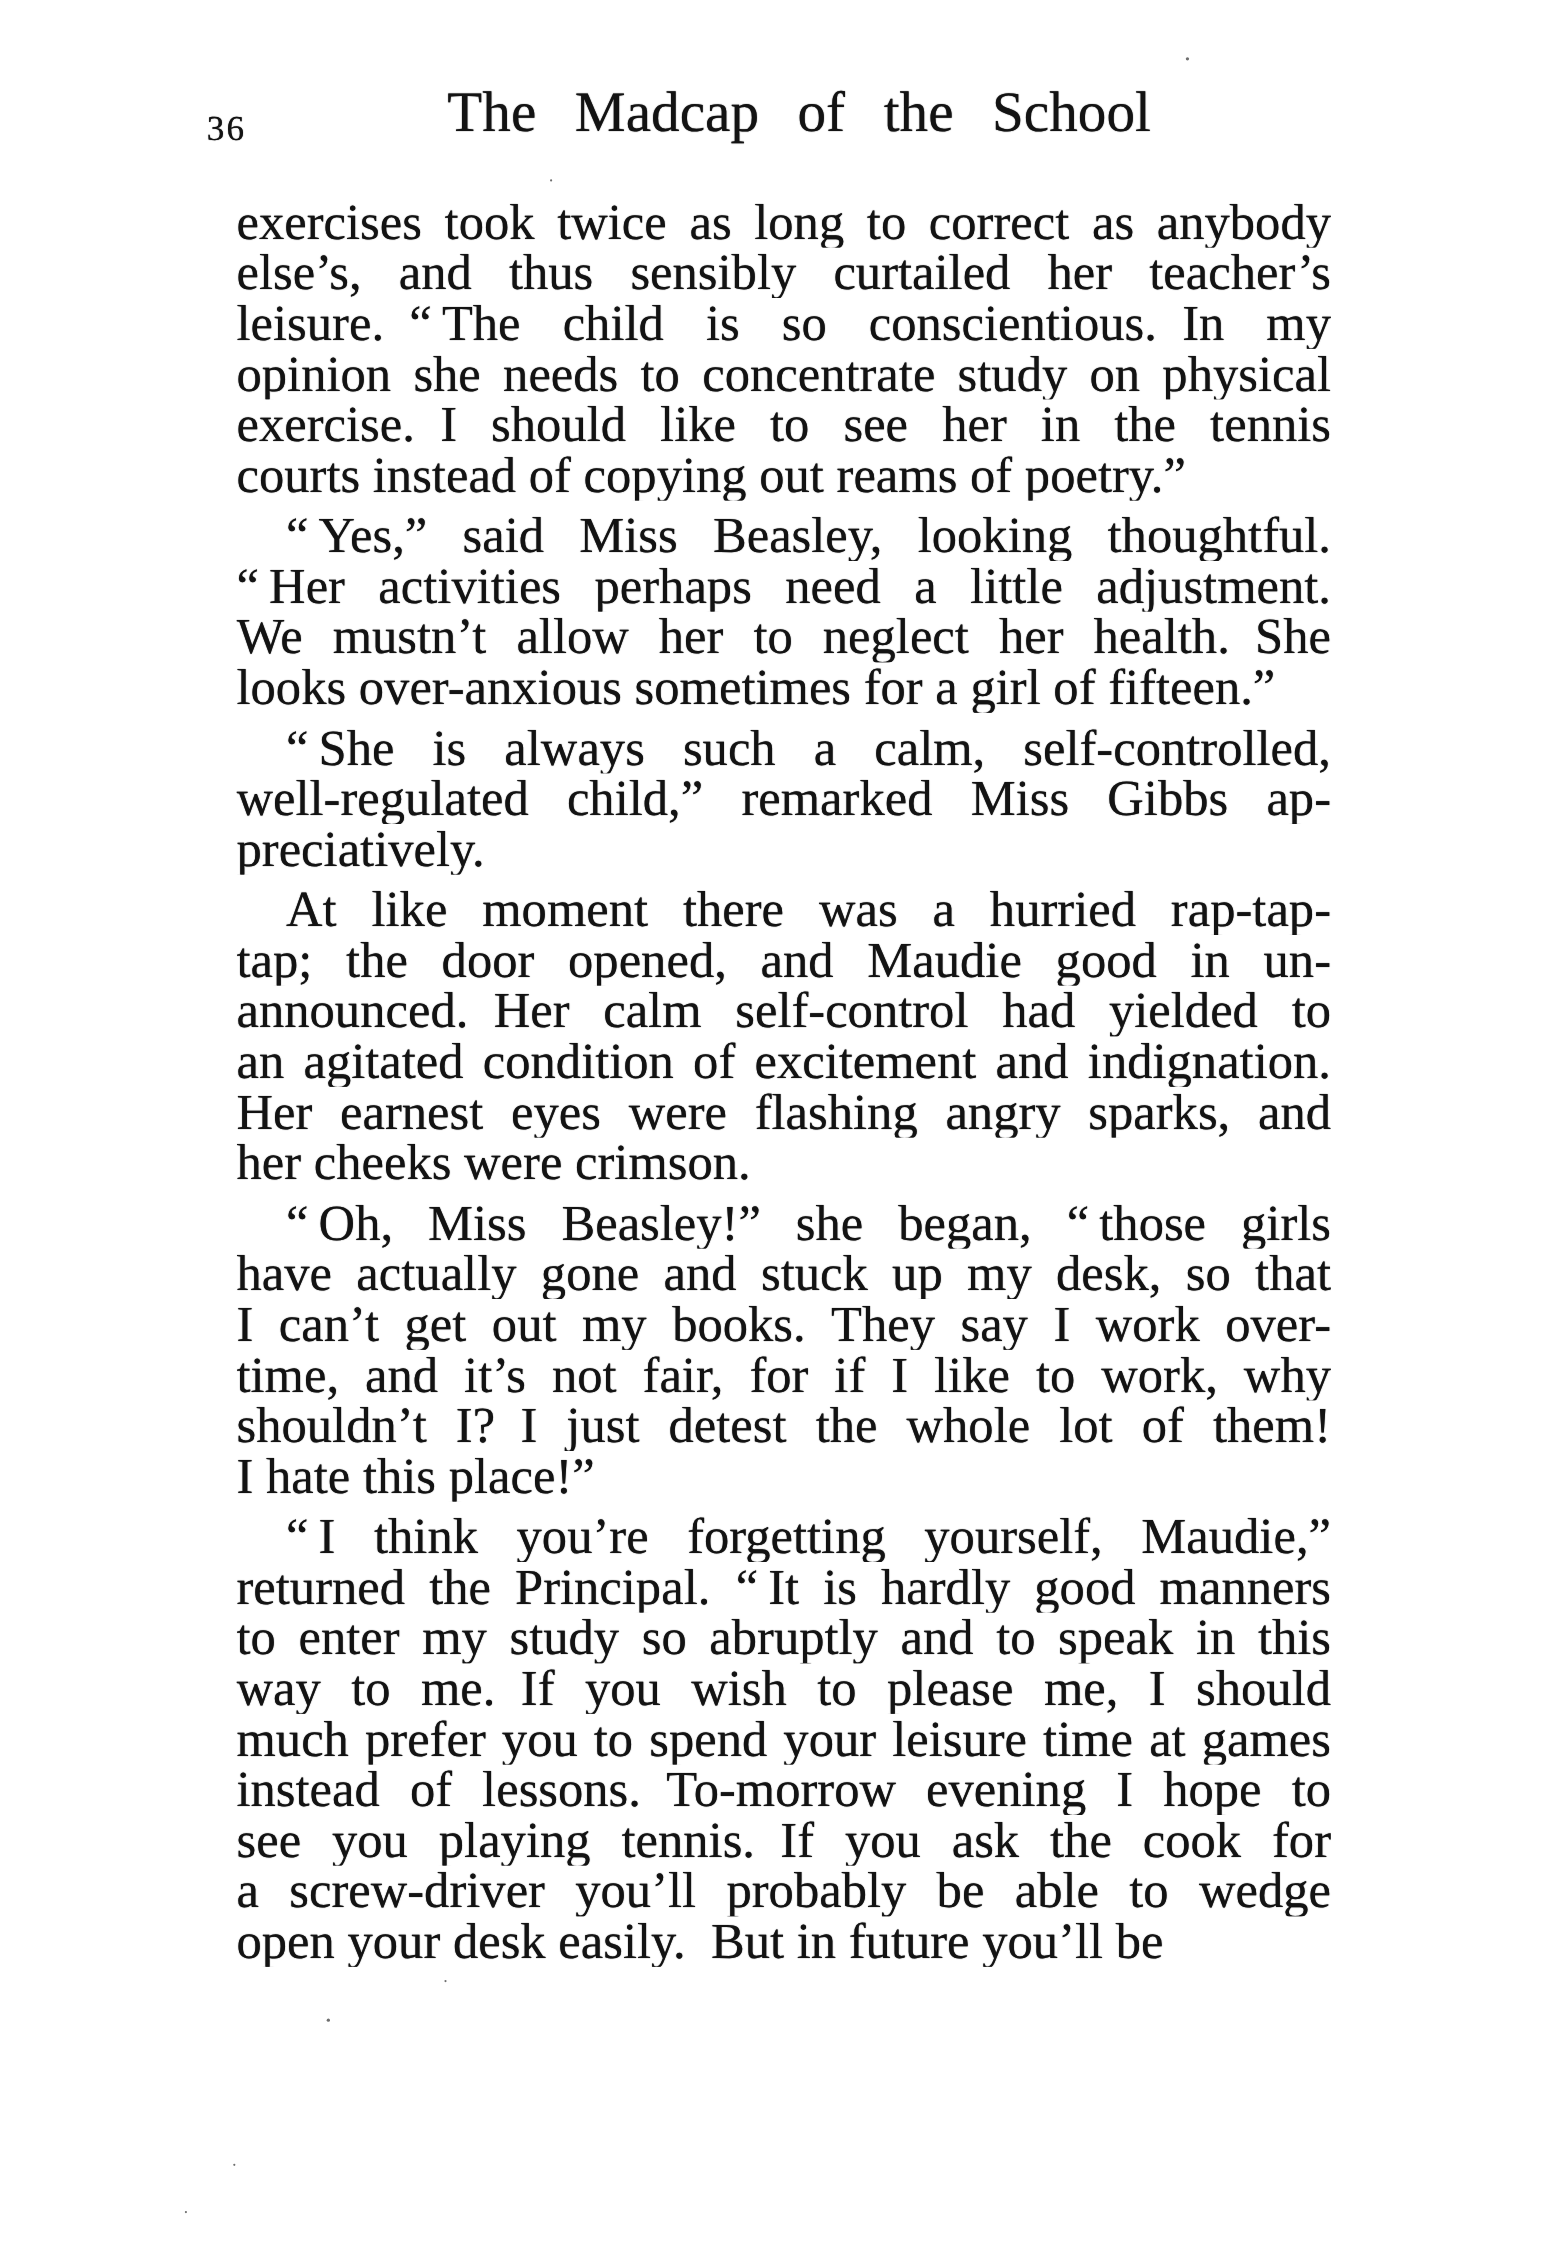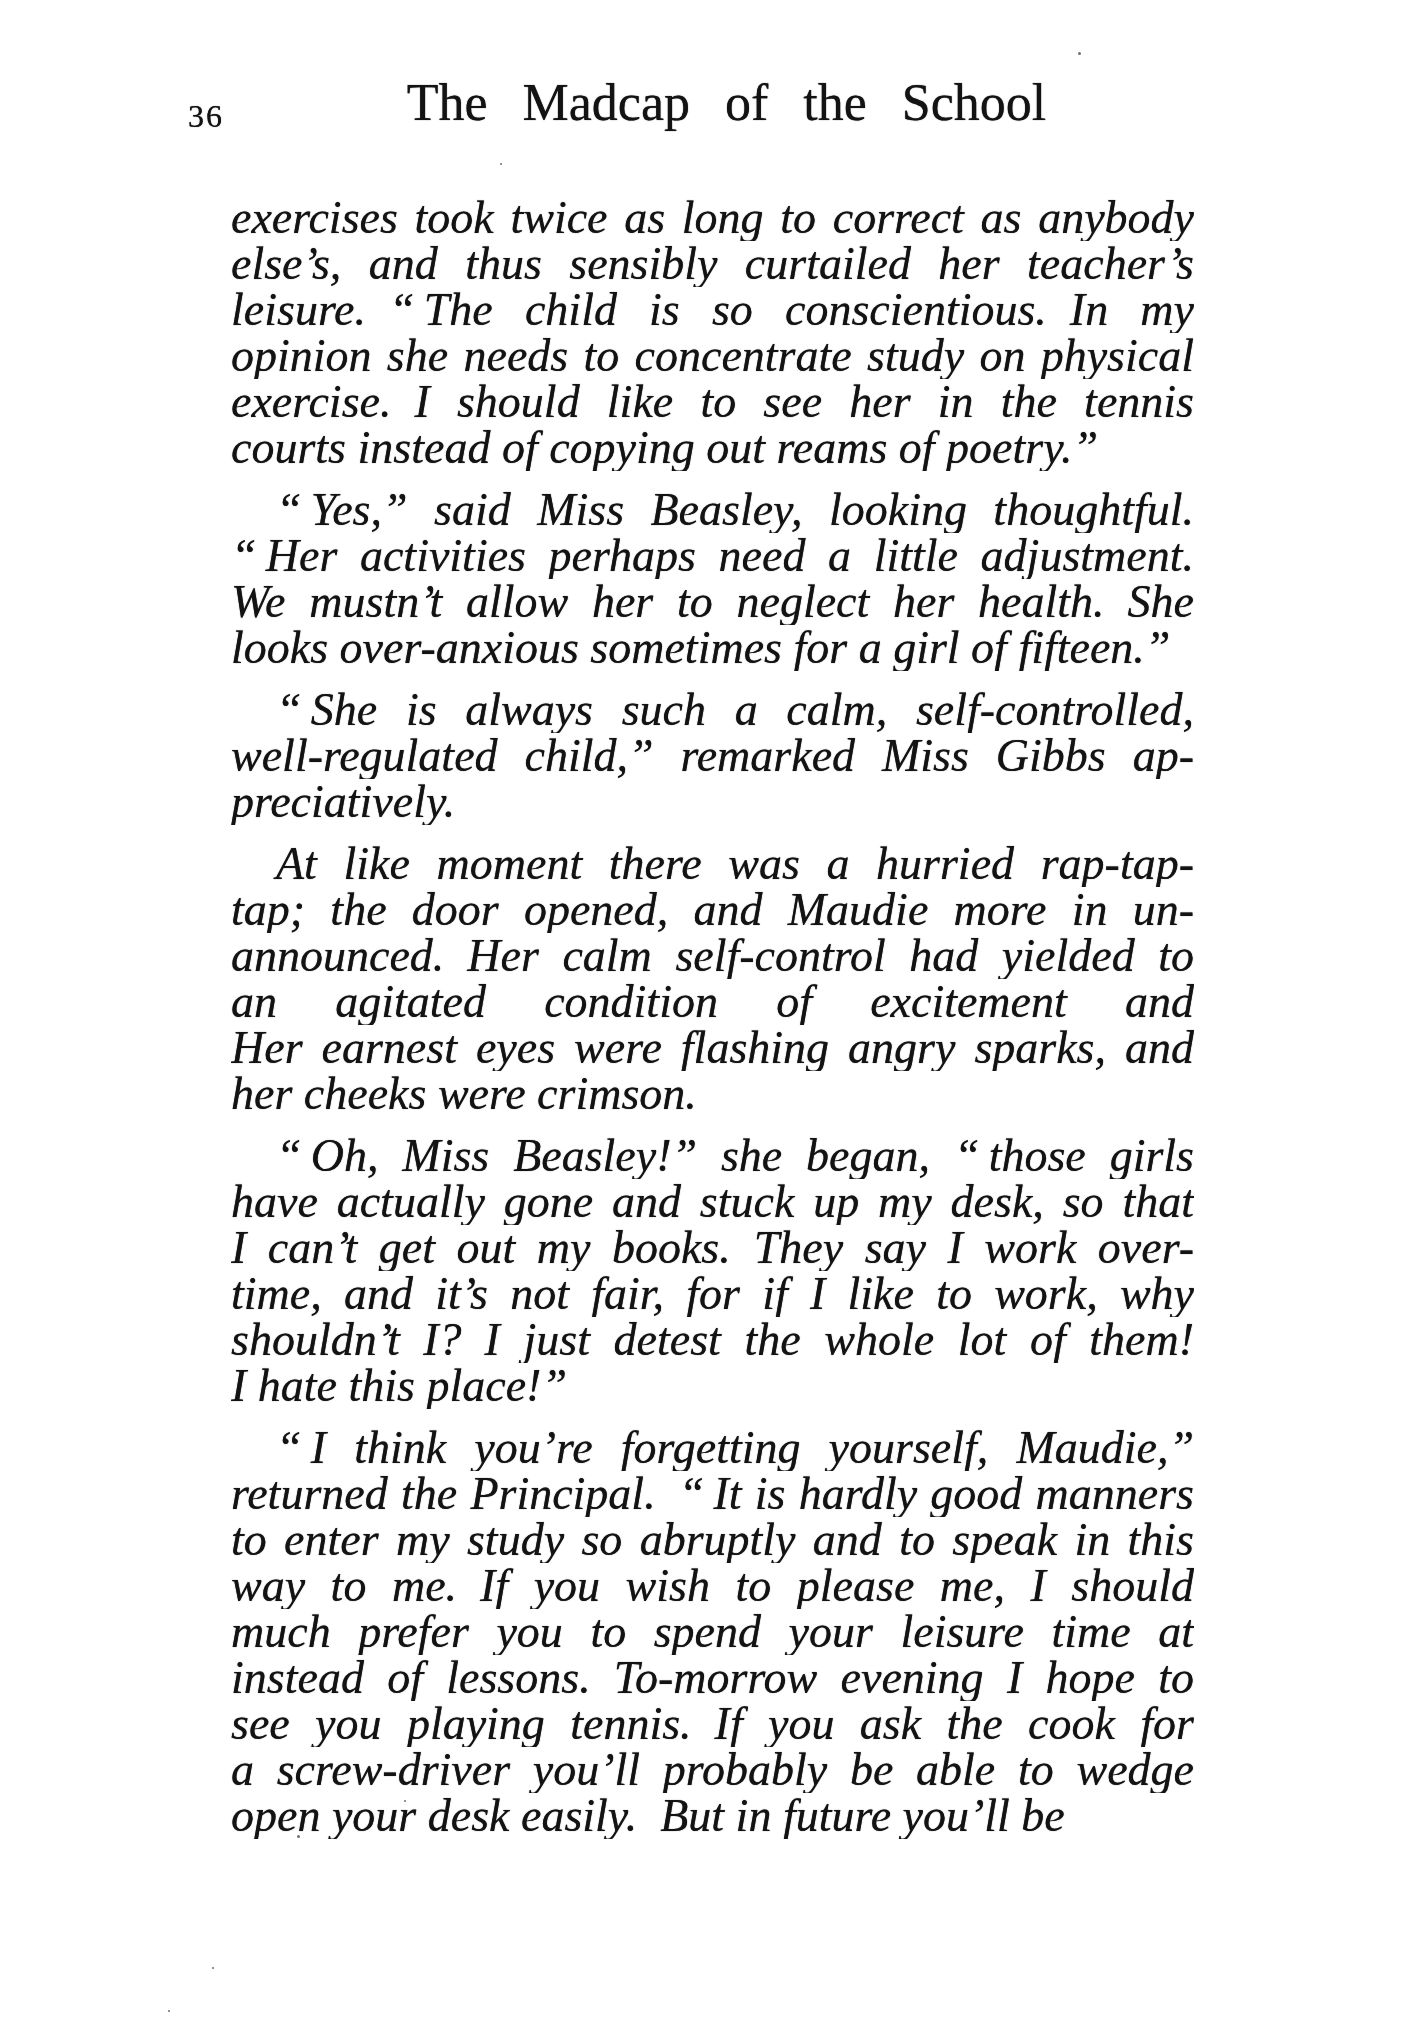--- a/index.html
+++ b/index.html
@@ -45,21 +45,21 @@
     white-space: nowrap;
     text-shadow: 0 0 1px rgba(0,0,0,0.85);
   }
   
   .text-block {
     position: absolute;
     left: 215px;
     top: 179px;
     width: 995px;
   }
-  .paragraph { margin: 16px; font-style: italic; }
+  .paragraph { margin: 0; }
   .paragraph + .paragraph { margin-top: 9px; }
   .line {
     font-size: 46px;
     line-height: 46px;
     height: 46px;
     text-align: justify;
     text-align-last: justify;
     overflow: hidden;
     text-shadow: 0 0 0.9px rgba(0,0,0,0.85);
   }
@@ -101,21 +101,21 @@
         <div class="line">We mustn’t allow her to neglect her health. She</div>
         <div class="line lastline">looks over-anxious sometimes for a girl of fifteen.”</div>
       </div>
       <div class="paragraph">
         <div class="line indent">“ She is always such a calm, self-controlled,</div>
         <div class="line">well-regulated child,” remarked Miss Gibbs ap-</div>
         <div class="line lastline">preciatively.</div>
       </div>
       <div class="paragraph">
         <div class="line indent">At like moment there was a hurried rap-tap-</div>
-        <div class="line">tap; the door opened, and Maudie more in un-</div>
+        <div class="line">tap; the door opened, and Maudie good in un-</div>
         <div class="line">announced. Her calm self-control had yielded to</div>
         <div class="line">an agitated condition of excitement and indignation.</div>
         <div class="line">Her earnest eyes were flashing angry sparks, and</div>
         <div class="line lastline">her cheeks were crimson.</div>
       </div>
       <div class="paragraph">
         <div class="line indent">“ Oh, Miss Beasley!” she began, “ those girls</div>
         <div class="line">have actually gone and stuck up my desk, so that</div>
         <div class="line">I can’t get out my books. They say I work over-</div>
         <div class="line">time, and it’s not fair, for if I like to work, why</div>

